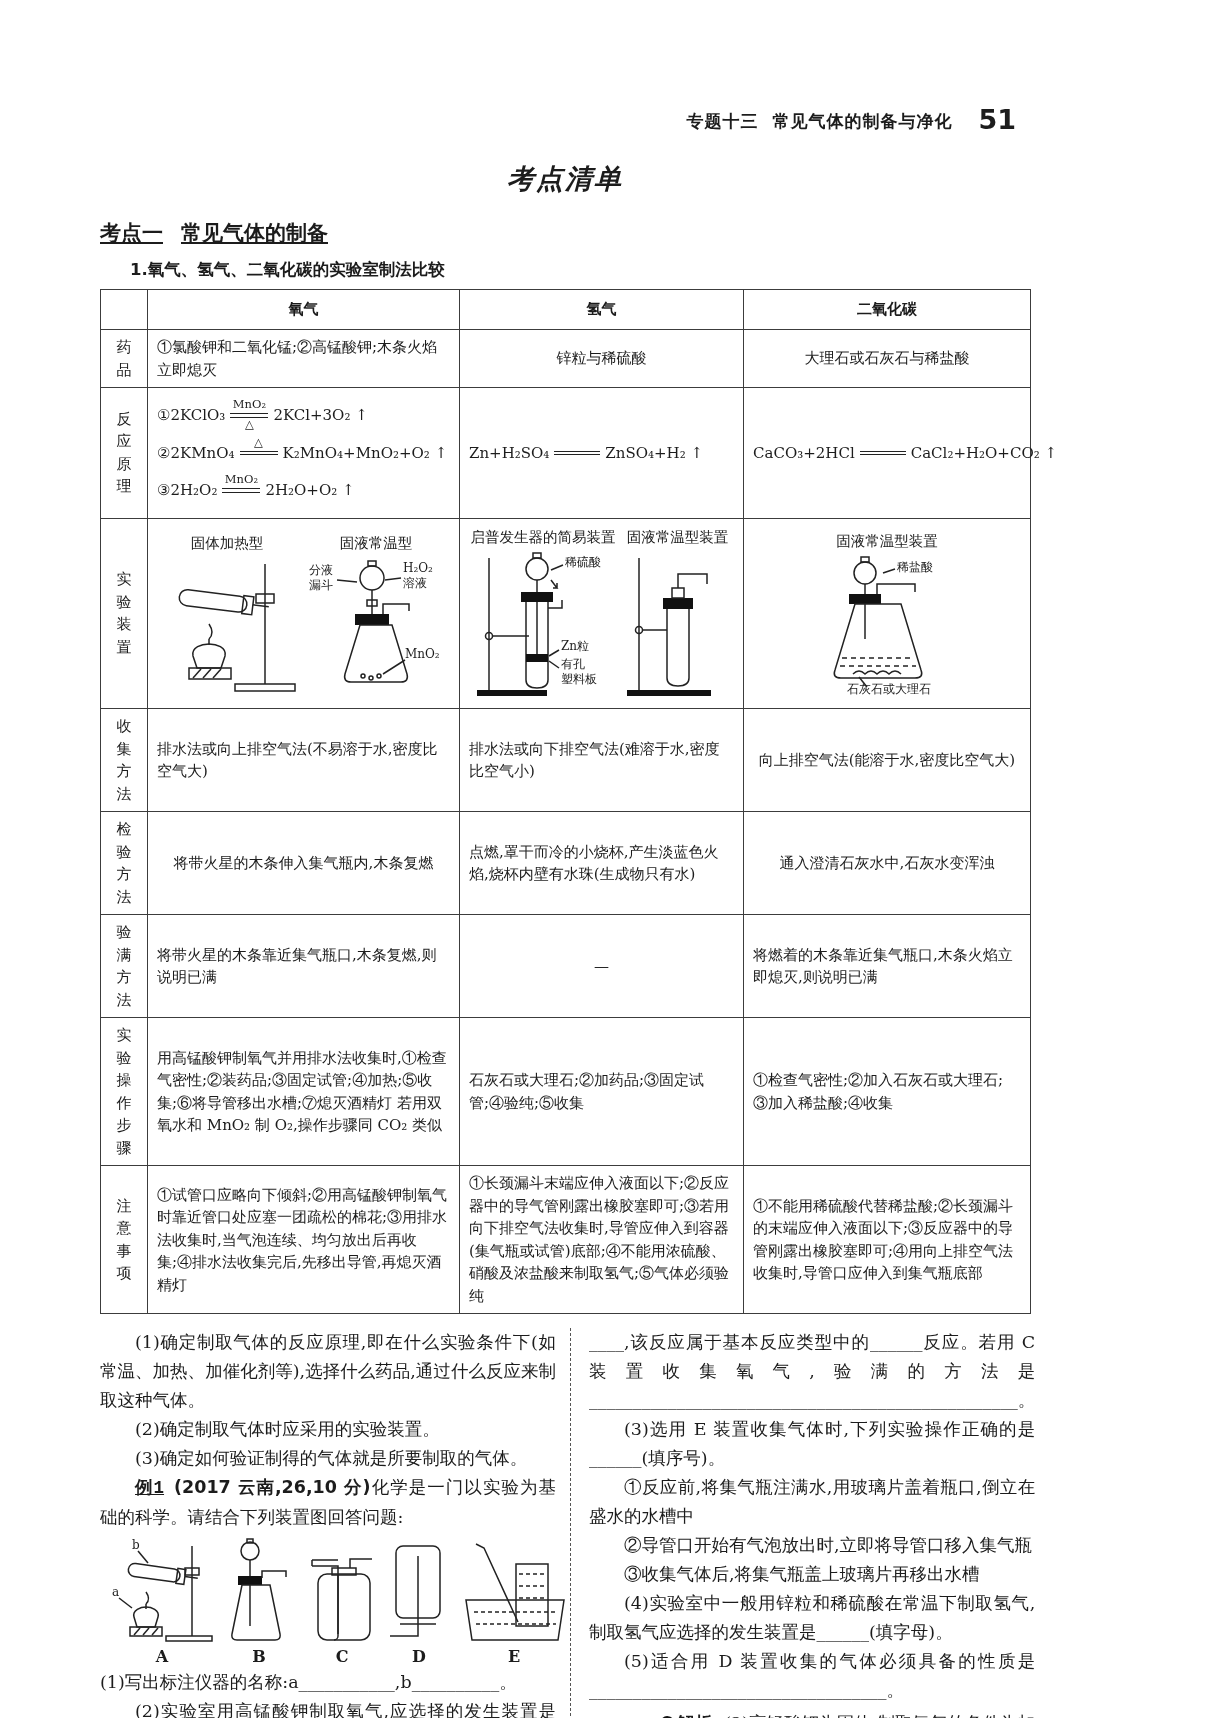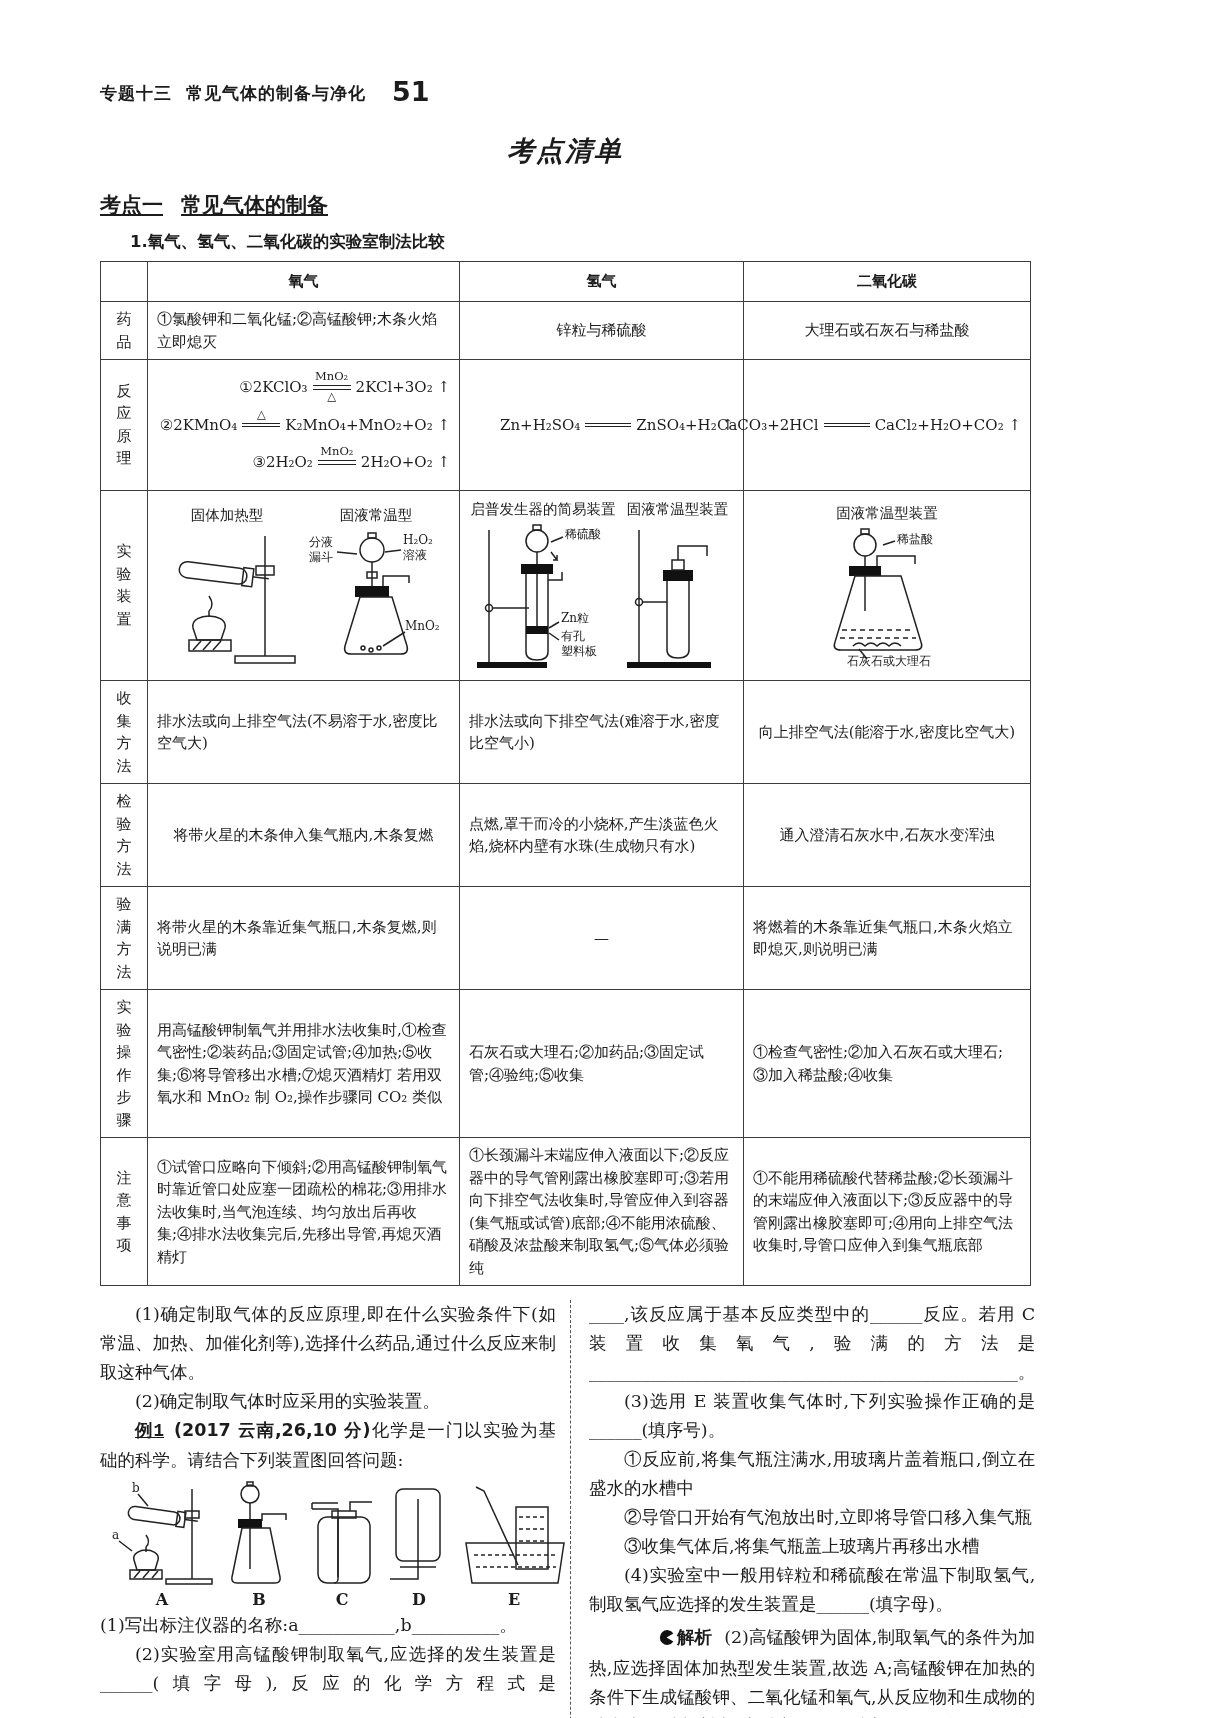--- a/index.html
+++ b/index.html
@@ -4,21 +4,21 @@
 <style>
   * { margin:0; padding:0; box-sizing:border-box; }
   body {
     width:1224px; height:1718px; background:#ffffff;
     font-family:"DejaVu Serif","Liberation Serif",serif;
     color:#1c1c1c; position:relative; overflow:hidden;
   }
   .content { position:absolute; left:100px; top:0; width:930px; }
 
   
-  .page-header { margin-top:76px; padding-right:14px;
+  .page-header { margin-top:104px; text-align:right; padding-right:14px;
     font-family:"DejaVu Sans","Liberation Sans",sans-serif; }
   .page-header .chapter, .page-header .chap-title { font-weight:bold; font-size:17px; letter-spacing:1px; }
   .page-header .chapter { margin-right:14px; }
   .page-header .pageno { font-size:27px; font-weight:600; margin-left:26px; vertical-align:-2px; }
 
   
   .main-title { text-align:center; font-size:27px; font-weight:bold; margin-top:26px;
     font-family:"DejaVu Sans","Liberation Sans",sans-serif; letter-spacing:2px;font-style:italic;}
   .kaodian { margin-top:22px; font-family:"DejaVu Sans","Liberation Sans",sans-serif; font-weight:bold; font-size:21px;text-decoration:underline; }
   .kaodian .kd-label { margin-right:18px; }
@@ -27,21 +27,21 @@
 
   
   table.cmp { border-collapse:collapse; width:930px; margin-top:8px; table-layout:fixed; }
   table.cmp td { border:1.3px solid #3c3c3c; font-size:15px; line-height:1.5; padding:6px 9px; vertical-align:middle; }
   td.rowlab { text-align:center; padding:4px 5px; word-break:break-all; line-height:1.6; }
   td.chead { text-align:center; font-weight:bold; height:40px; font-size:15.5px; }
   td.ctr { text-align:center; }
   .col-lab { width:47px; } .col-o2 { width:312px; } .col-h2 { width:284px; } .col-co2 { width:287px; }
 
   
-  .eq { display:flex; align-items:center; justify-content:flex-end; gap:5px; margin:5px 0; white-space:nowrap; }
+  .eq { display:flex; align-items:center; justify-content:flex-start; gap:5px; margin:5px 0; white-space:nowrap; }
   .eq-cond { display:inline-flex; flex-direction:column; align-items:center; line-height:1; }
   .eq-above,.eq-below { font-size:11.5px; min-height:13px; }
   .eq-bar { width:38px; height:4.5px; border-top:1.4px solid #222; border-bottom:1.4px solid #222; margin:1px 0; }
   .eq-bar.wide { width:46px; }
 
   
   .app-cell { display:flex; justify-content:space-around; align-items:flex-start; gap:4px; padding:2px 0; }
   .app-fig { display:flex; flex-direction:column; align-items:center;text-align:right; }
   .app-title { font-size:14.5px; white-space:nowrap; margin-bottom:2px; }
   svg.diagram { display:block; }
@@ -312,20 +312,21 @@
       <td>①不能用稀硫酸代替稀盐酸;②长颈漏斗的末端应伸入液面以下;③反应器中的导管刚露出橡胶塞即可;④用向上排空气法收集时,导管口应伸入到集气瓶底部</td>
     </tr>
   </tbody>
     </table>
 
   <div class="bottom">
 
     <div class="bcol-left">
       <p class="indent">(1)确定制取气体的反应原理,即在什么实验条件下(如常温、加热、加催化剂等),选择什么药品,通过什么反应来制取这种气体。</p>
       <p class="indent">(2)确定制取气体时应采用的实验装置。</p>
+      <p class="indent">(3)确定如何验证制得的气体就是所要制取的气体。</p>
 
       <p class="indent"><span class="ex-tag">例1</span><span class="ex-src">(2017 云南,26,10 分)</span><span>化学是一门以实验为基础的科学。请结合下列装置图回答问题:</span></p>
 
       <div class="ex-figs">
         <div class="ex-fig">
           <svg class="diagram" width="104" height="108" viewBox="0 0 104 108">
             <text x="22" y="11" class="lat">b</text>
             <line x1="28" y1="13" x2="38" y2="25"></line>
             <line x1="82" y1="8" x2="82" y2="98"></line>
             <path d="M56,98 H102 V103 H56 Z"></path>
@@ -396,20 +397,21 @@
       <p class="indent">(2)实验室用高锰酸钾制取氧气,应选择的发生装置是______(填字母),反应的化学方程式是_____________________</p>
     </div>
 
     <div class="bcol-right">
       <p>____,该反应属于基本反应类型中的______反应。若用 C 装置收集氧气,验满的方法是_________________________________________________。</p>
       <p class="indent">(3)选用 E 装置收集气体时,下列实验操作正确的是______(填序号)。</p>
       <p class="indent">①反应前,将集气瓶注满水,用玻璃片盖着瓶口,倒立在盛水的水槽中</p>
       <p class="indent">②导管口开始有气泡放出时,立即将导管口移入集气瓶</p>
       <p class="indent">③收集气体后,将集气瓶盖上玻璃片再移出水槽</p>
       <p class="indent">(4)实验室中一般用锌粒和稀硫酸在常温下制取氢气,制取氢气应选择的发生装置是______(填字母)。</p>
+      <p class="indent">(5)适合用 D 装置收集的气体必须具备的性质是__________________________________。</p>
       <p class="indent jiexi">
         <span class="jiexi-icon"><svg width="15" height="15" viewBox="0 0 15 15">
               <path d="M7.5,7.5 L14.4,3.4 A7.4,7.4 0 1 0 14.4,11.6 Z" fill="#111"></path>
             </svg></span><b>解析</b><span>(2)高锰酸钾为固体,制取氧气的条件为加热,应选择固体加热型发生装置,故选 A;高锰酸钾在加热的条件下生成锰酸钾、二氧化锰和氧气,从反应物和生成物的种类上可以判断出,该反应是分解反应;验证氧气是否收集满时,应该将带火</span>
       </p>
     </div>
 
   </div>
 </div>
 

